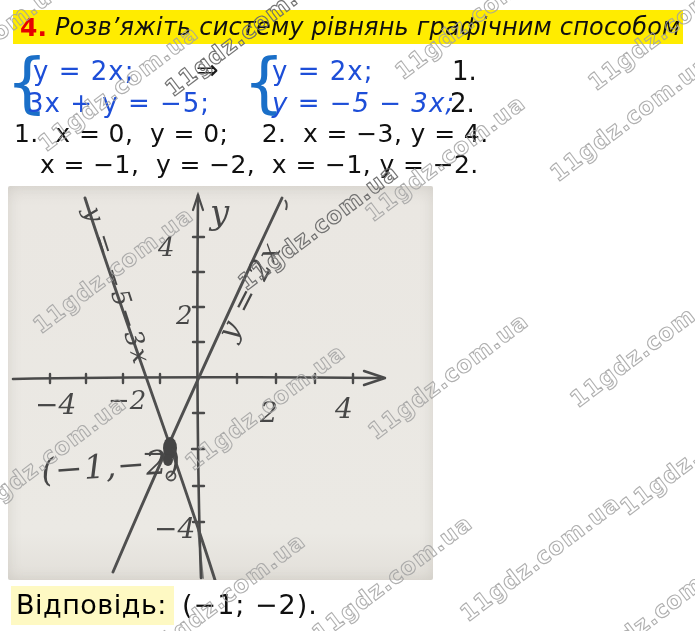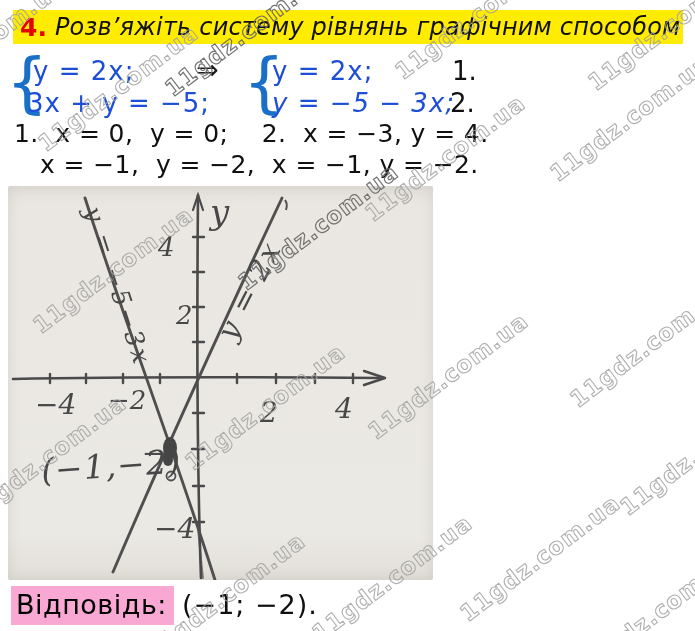--- a/index.html
+++ b/index.html
@@ -20,21 +20,21 @@
   .steps{position:absolute;font:25px "DejaVu Sans",sans-serif;color:#101010;white-space:pre;letter-spacing:.4px;}
 
   
   .photo{position:absolute;left:8px;top:186px;width:425px;height:394px;
          background:linear-gradient(180deg,#e4e1dc 0%,#eae7e2 5%,#ebe9e4 88%,#e2dfd9 100%);
          border-radius:2px;box-shadow:inset 0 0 14px rgba(120,115,105,.18);}
   .hand{font-family:"DejaVu Serif",serif;font-style:italic;fill:#474747;}
 
   
   .answer-row{position:absolute;left:11px;top:586px;display:flex;align-items:baseline;}
-  .answer-label{background:#f9a8d4;font:27px "DejaVu Sans",sans-serif;color:#000;
+  .answer-label{background:#fef9c3;font:27px "DejaVu Sans",sans-serif;color:#000;
                 padding:3px 7px 5px 5px;letter-spacing:.5px;}
   .answer-value{font:27px "DejaVu Sans",sans-serif;color:#101010;margin-left:8px;letter-spacing:1px;white-space:pre;}
 
   
   .wm-layer{position:absolute;inset:0;pointer-events:none;z-index:9;}
   .wm{position:absolute;font:bold 23px "DejaVu Sans",sans-serif;letter-spacing:1px;white-space:nowrap;
       color:transparent;-webkit-text-stroke:1.1px #a2a2a2;opacity:.85;
       transform:translate(-50%,-50%) rotate(-37deg);}
   .wm-dark{-webkit-text-stroke:1.2px #6d6d6d;opacity:.95;}
 </style>

